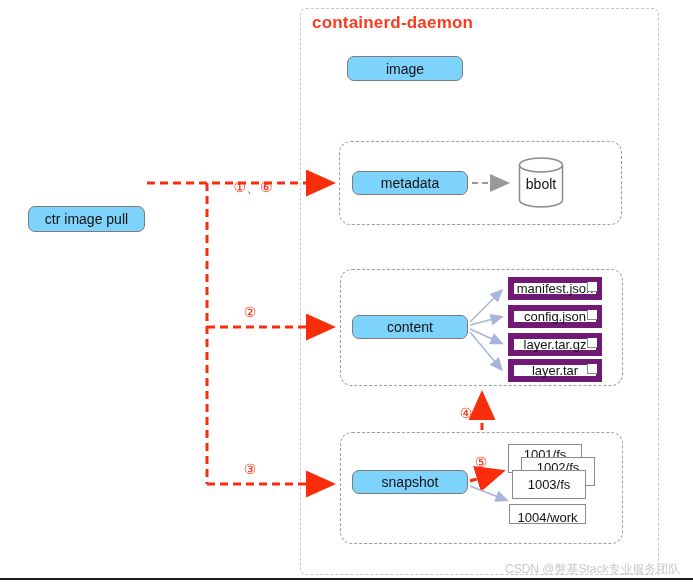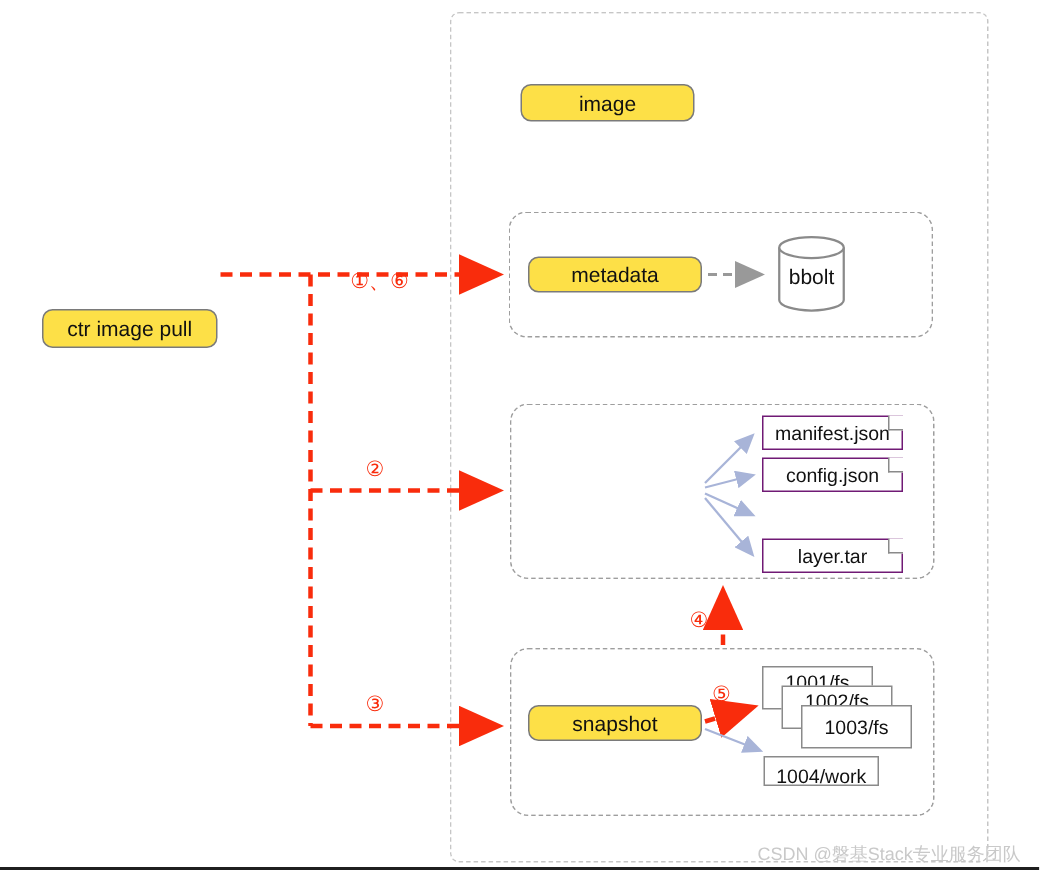--- a/index.html
+++ b/index.html
@@ -19,29 +19,29 @@
     font-size:17px; font-weight:bold; color:#fb3a1e; letter-spacing:0.2px;
   }
 
   
   .group {
     border:1.5px dashed #9e9e9e; border-radius:12px; background:transparent;
   }
 
   
   .node {
-    border:1.5px solid #7a7a7a; border-radius:7px; background:#fde047;
+    border:1.5px solid #7a7a7a; border-radius:7px; background:#7dd3fc;
     display:flex; align-items:center; justify-content:center;
     font-size:14px; color:#111;
     box-sizing:border-box;
   }
 
   
   .file {
-    border:1px solid #701a75; background:#fff; box-sizing:border-box;
+    border:6px solid #701a75; background:#fff; box-sizing:border-box;
     display:flex; align-items:center; justify-content:center;
     font-size:13px; color:#111;
   }
   .file::after {
     content:''; position:absolute; top:-1px; right:-1px;
     width:9px; height:9px; background:#ffffff;
     border-bottom:1px solid #8a8a8a; border-left:1px solid #8a8a8a;
   }
 
   
@@ -65,46 +65,49 @@
   .bottom-line { background:#1f1f1f; }
 
   svg.arrows { pointer-events:none; }
 </style>
 </head>
 <body>
 
 <div id="stage">
 
   <div class="abs daemon-box" style="left:300px; top:8px; width:357px; height:565px;"></div>
+  <div class="abs daemon-title" style="left:312px; top:13px;">containerd-daemon</div>
 
   <div class="abs node" style="left:347px; top:56px; width:116px; height:25px;">image</div>
 
   <div class="abs group" style="left:339px; top:141px; width:281px; height:82px;"></div>
   <div class="abs node" style="left:352px; top:171px; width:116px; height:24px;">metadata</div>
 
   <div class="abs" style="left:518px; top:156px; width:46px; height:54px;">
     <svg width="46" height="54">
       <path d="M1.5,9 v35 a21.5,7 0 0 0 43,0 v-35" fill="#ffffff" stroke="#8a8a8a" stroke-width="1.5"></path>
       <ellipse cx="23" cy="9" rx="21.5" ry="7" fill="#ffffff" stroke="#8a8a8a" stroke-width="1.5"></ellipse>
     </svg>
     <div class="abs cyl-label" style="left:0; top:20px; width:46px;">bbolt</div>
   </div>
 
   <div class="abs group" style="left:340px; top:269px; width:281px; height:115px;"></div>
+  <div class="abs node" style="left:352px; top:315px; width:116px; height:24px;">content</div>
 
   <div class="abs file" style="left:508px; top:277px; width:94px; height:23px;">manifest.json</div>
   <div class="abs file" style="left:508px; top:305px; width:94px; height:23px;">config.json</div>
+  <div class="abs file" style="left:508px; top:333px; width:94px; height:23px;">layer.tar.gz</div>
   <div class="abs file" style="left:508px; top:359px; width:94px; height:23px;">layer.tar</div>
 
   <div class="abs group" style="left:340px; top:432px; width:281px; height:110px;"></div>
   <div class="abs node" style="left:352px; top:470px; width:116px; height:24px;">snapshot</div>
 
   <div class="abs rect" style="left:508px; top:444px; width:74px; height:29px; z-index:1; padding-top:2px;">1001/fs</div>
   <div class="abs rect" style="left:521px; top:457px; width:74px; height:29px; z-index:2; padding-top:2px;">1002/fs</div>
-  <div class="abs rect" style="left:534px; top:470px; width:74px; height:29px; z-index:3; padding-top:6px;">1003/fs</div>
+  <div class="abs rect" style="left:512px; top:470px; width:74px; height:29px; z-index:3; padding-top:6px;">1003/fs</div>
   <div class="abs rect" style="left:509px; top:504px; width:77px; height:20px; padding-top:5px;">1004/work</div>
 
   <div class="abs node" style="left:28px; top:170px; width:117px; height:26px;margin-top:36px;">ctr image pull</div>
 
   <svg class="abs arrows" style="left:0; top:0; z-index:5;" width="693" height="585" viewBox="0 0 693 585">
     <defs>
       <marker id="mr" markerWidth="10" markerHeight="9" refX="8" refY="4.5" orient="auto">
         <path d="M0,0 L10,4.5 L0,9 z" fill="#f92c0c"></path>
       </marker>
       <marker id="mg" markerWidth="10" markerHeight="9" refX="8" refY="4.5" orient="auto">

